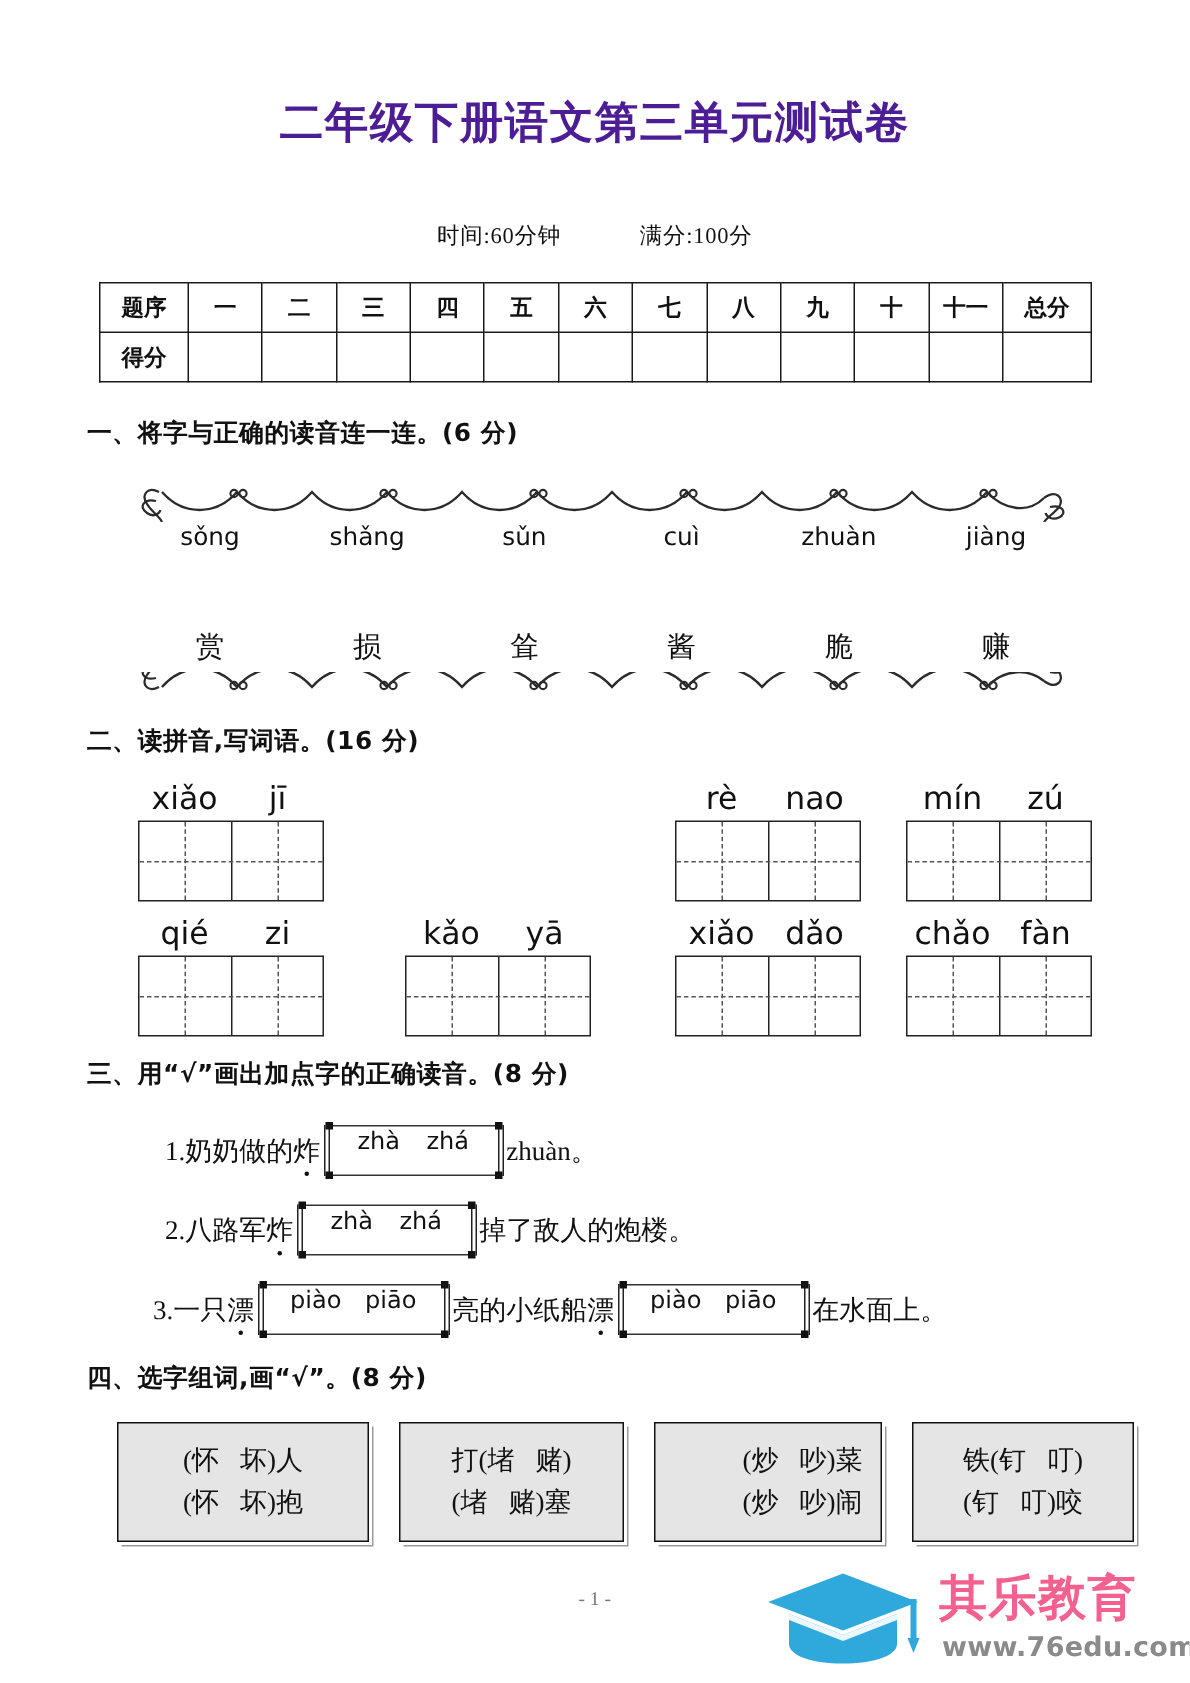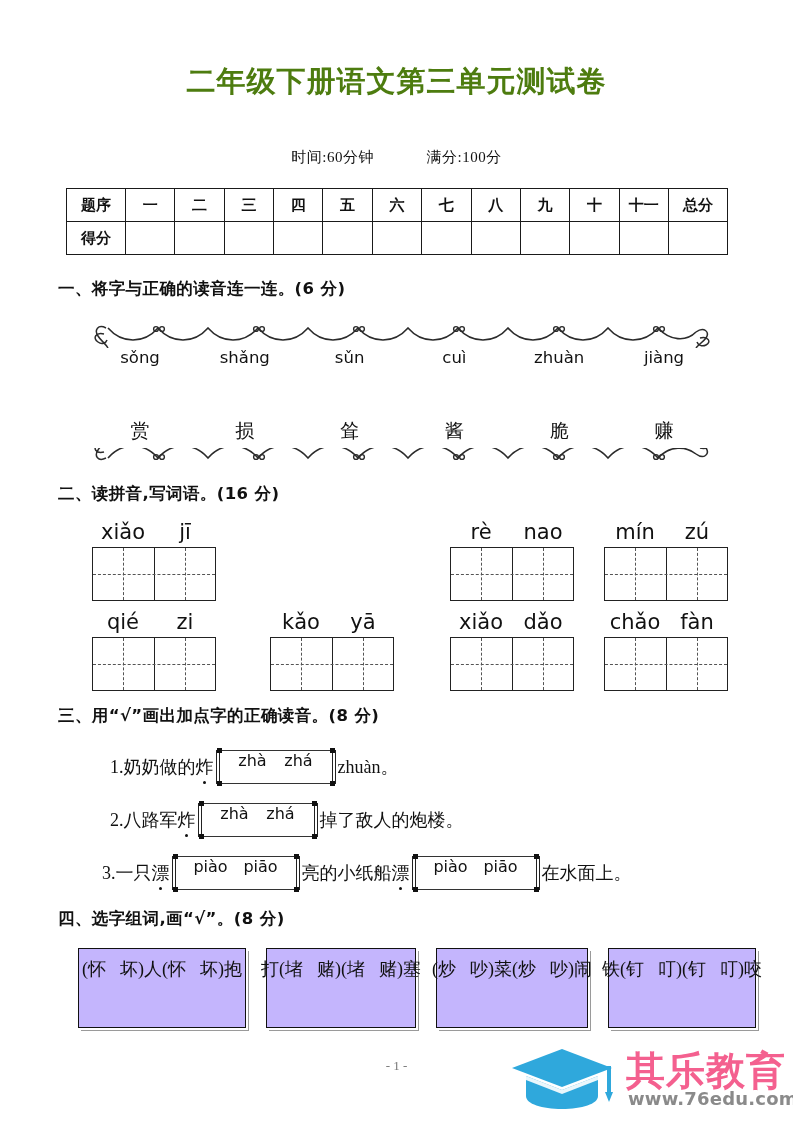--- a/index.html
+++ b/index.html
@@ -14,21 +14,21 @@
   .page{position:relative;width:793px;height:1122px;}
 
   
   .title{
     position:absolute;left:0;top:62px;width:793px;
     text-align:center;
     font-family:"DejaVu Sans","Liberation Sans",sans-serif;
     font-weight:bold;
     font-size:29px;
     letter-spacing:1px;
-    color:#4d7c0f;
+    color:#4c1d95;
   }
   .meta{
     position:absolute;left:0;top:148px;width:793px;
     text-align:center;font-size:15px;letter-spacing:0.5px;
   }
   .meta .gap{display:inline-block;width:44px;}
 
   
   .score-table{
     position:absolute;left:66px;top:188px;
@@ -140,45 +140,45 @@
   .choice-box .c1{left:-3px;top:-3px;}
   .choice-box .c2{right:-3px;top:-3px;}
   .choice-box .c3{left:-3px;bottom:-3px;}
   .choice-box .c4{right:-3px;bottom:-3px;}
 
   
   .cards{position:absolute;left:78px;top:948px;width:650px;height:82px;}
   .card{
     position:absolute;top:0;
     border:1.5px solid #111;
-    background:#c4b5fd;
+    background:#e5e5e5;
     box-shadow:2px 2px 0 0 #fff, 3px 3px 0 0 #9a9a9a;
     padding:7px 12px;
     box-sizing:border-box;
     height:80px;
-    display:flex;flex-direction:row;justify-content:center;
+    display:flex;flex-direction:column;justify-content:center;
     font-size:18px;
     font-family:"Liberation Serif","DejaVu Serif",serif;
   }
   .card div{line-height:1.55;white-space:nowrap;text-align:center;}
   .card .sp{display:inline-block;width:14px;}
 
   
   .pgnum{
     position:absolute;left:0;top:1058px;width:793px;
     text-align:center;font-size:13px;color:#777;
   }
   .logo{
     position:absolute;left:508px;top:1046px;
     width:280px;height:70px;
   }
   .logo-text{
     position:absolute;left:118px;top:-2px;
     font-family:Liberation Sans, sans-serif;
-    font-weight:bold;font-size:39px;
+    font-weight:bold;font-size:32px;
     color:#f4608f;letter-spacing:1px;
   }
   .logo-url{
     position:absolute;left:120px;top:42px;
     font-family:"DejaVu Sans","Liberation Sans",sans-serif;
     font-weight:bold;font-size:18px;
     color:#8a8a8a;letter-spacing:0.2px;
   }
 </style>
 </head>
@@ -456,21 +456,21 @@
 
     <div class="card" style="left:188px;width:150px;">
       <div>
         <span>打(</span><span>堵</span><span class="sp"></span><span>赌</span><span>)</span>
       </div>
       <div>
         <span>(</span><span>堵</span><span class="sp"></span><span>赌</span><span>)塞</span>
       </div>
     </div>
 
-    <div class="card" style="left:358px;width:152px;">
+    <div class="card" style="left:358px;width:152px;align-items:flex-end;">
       <div>
         <span>(</span><span>炒</span><span class="sp"></span><span>吵</span><span>)菜</span>
       </div>
       <div>
         <span>(</span><span>炒</span><span class="sp"></span><span>吵</span><span>)闹</span>
       </div>
     </div>
 
     <div class="card" style="left:530px;width:148px;">
       <div>

